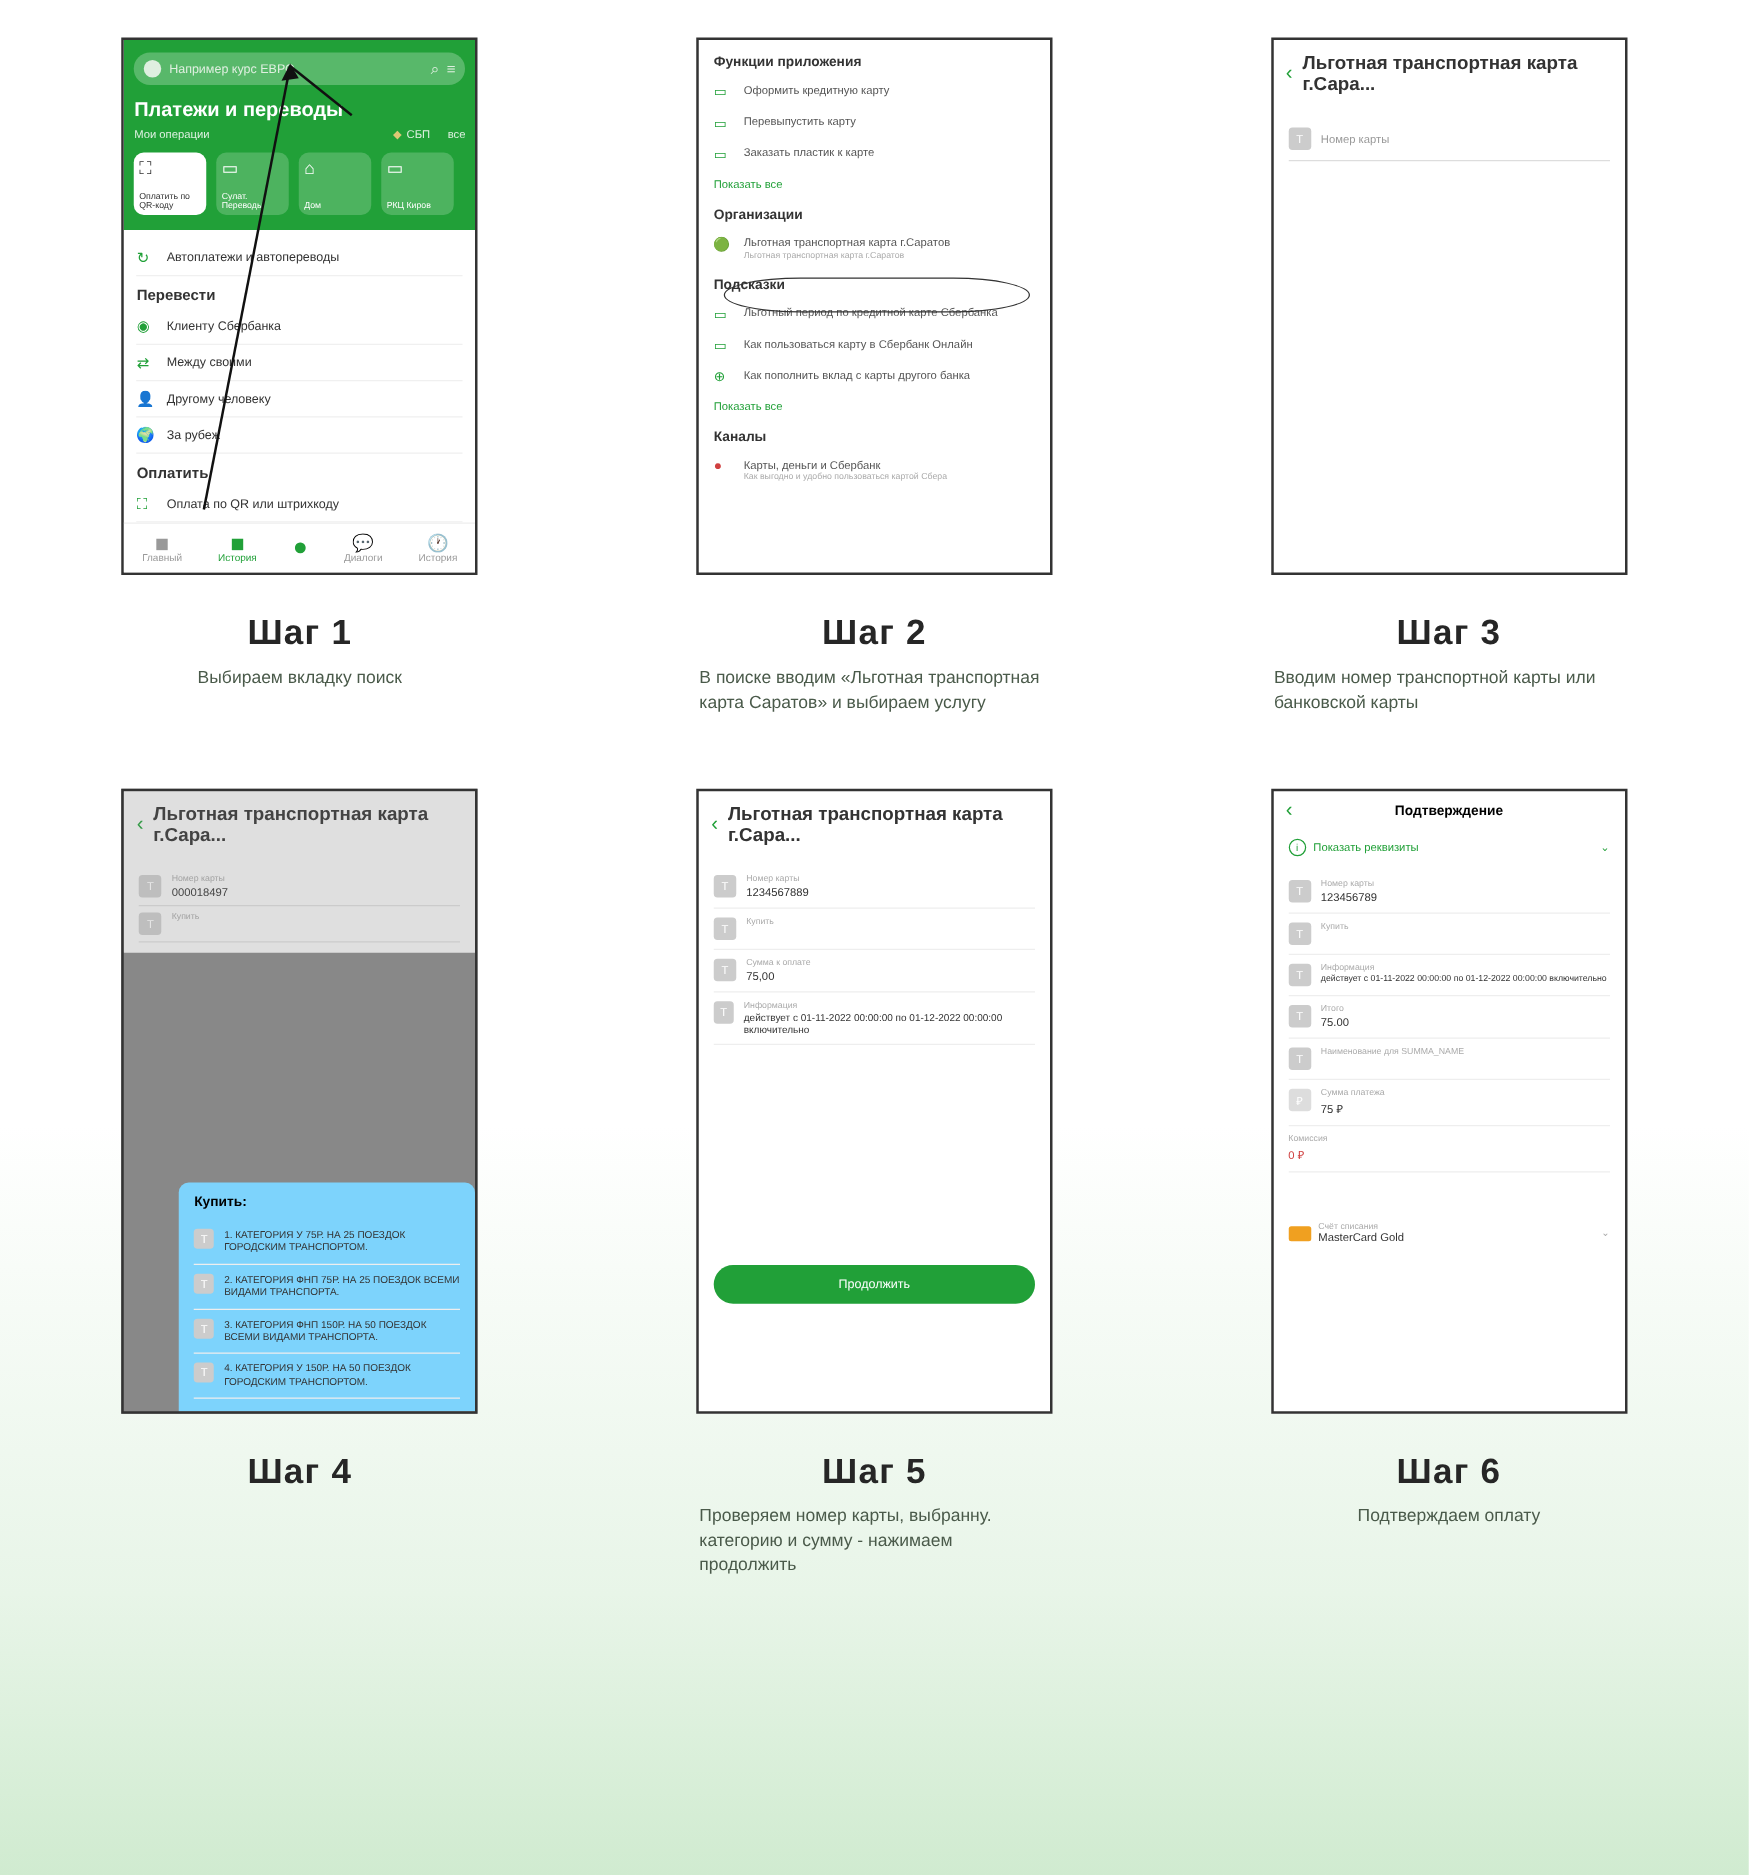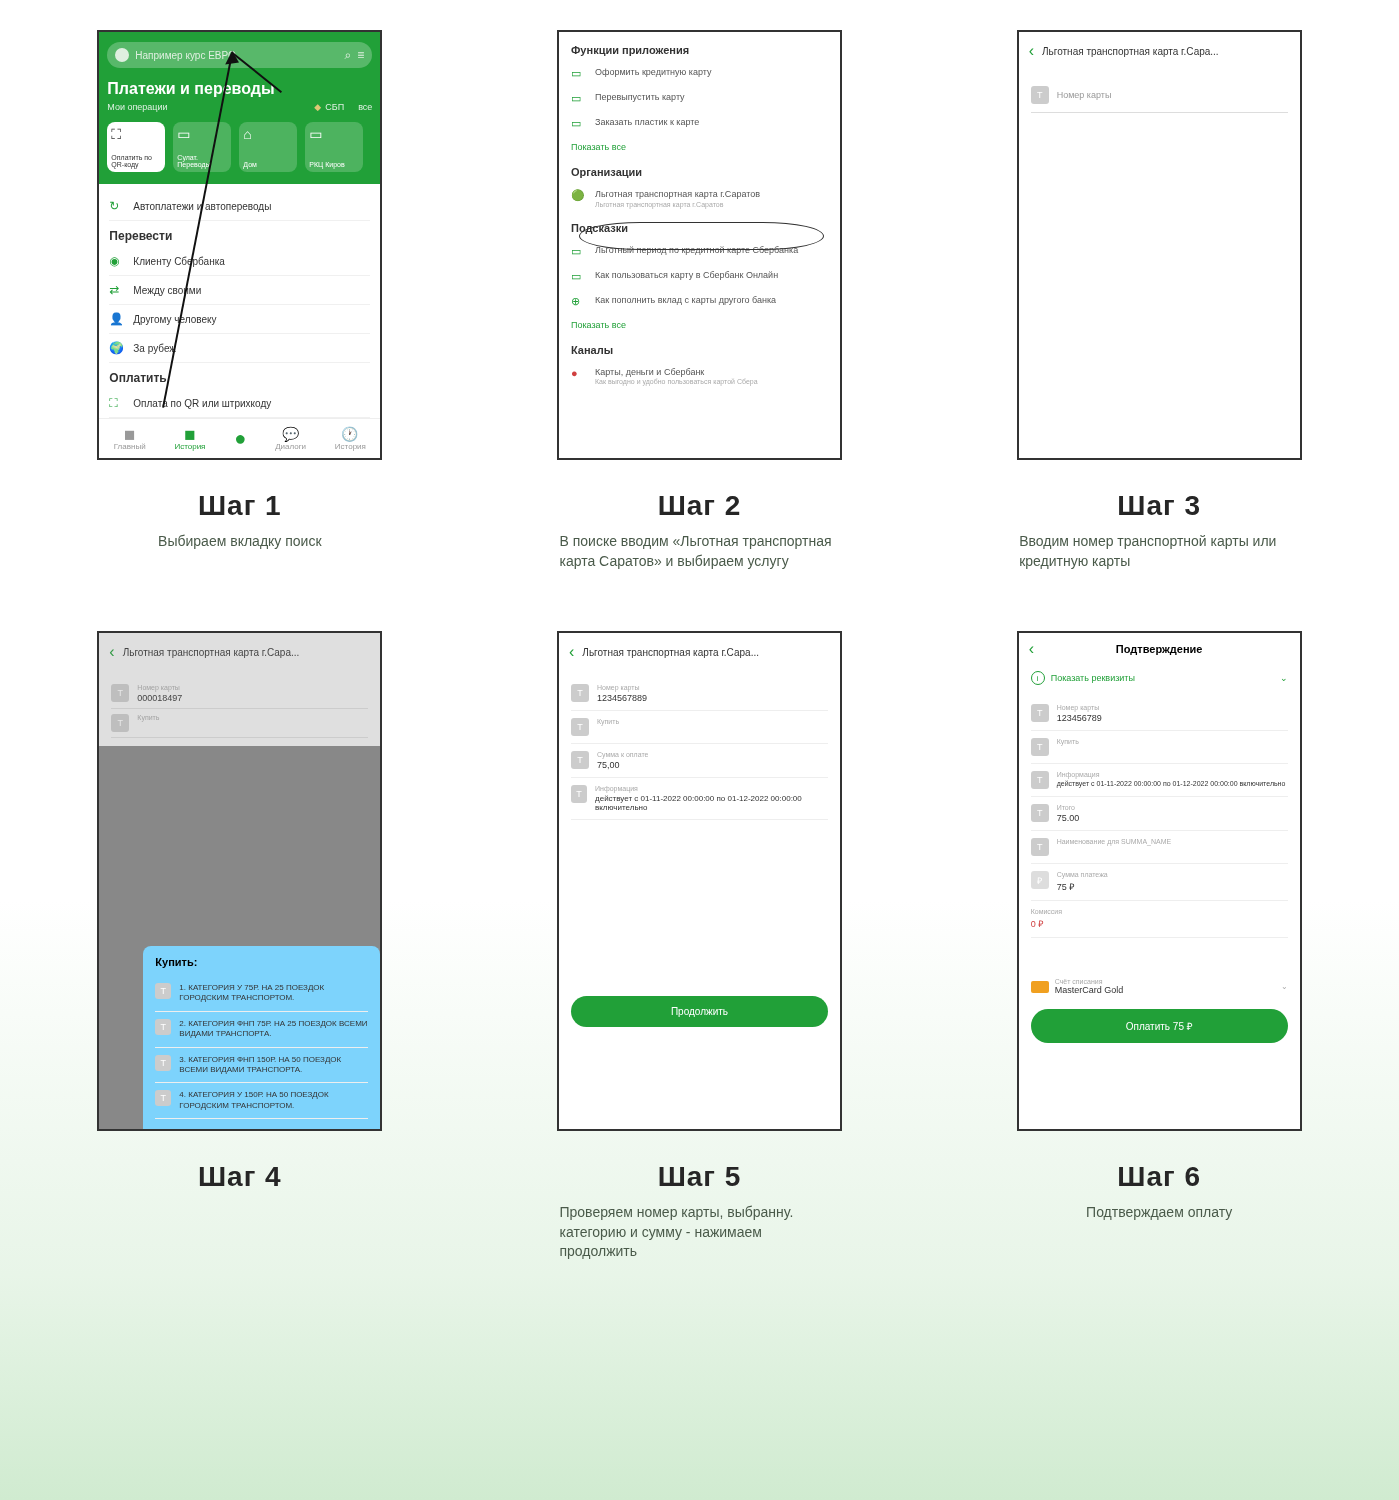--- a/index.html
+++ b/index.html
@@ -111,21 +111,21 @@
   .s2-show-all { color: #21a038; font-size: 9px; padding: 6px 0; }
   .circle-highlight {
     border: 1.5px solid #333;
     border-radius: 50% / 100%;
     position: absolute;
     pointer-events: none;
   }
   
   .s3-header { display: flex; align-items: center; padding: 10px; gap: 8px; }
   .s3-back { color: #21a038; font-size: 16px; }
-  .s3-title { font-size: 10px; font-weight: normal; color: #333; }
+  .s3-title { font-size: 15px; font-weight: bold; color: #333; }
   .s3-body { padding: 8px 12px; }
   .s3-field {
     display: flex; align-items: center; gap: 8px;
     border-bottom: 1px solid #ddd; padding: 8px 0;
   }
   .s3-field-icon {
     width: 18px; height: 18px; background: #ccc; border-radius: 3px;
     display: flex; align-items: center; justify-content: center;
     font-size: 9px; color: #fff;
   }
@@ -325,21 +325,21 @@
       <span class="s3-title">Льготная транспортная карта г.Сара...</span>
     </div>
     <div class="s3-body">
       <div class="s3-field">
         <div class="s3-field-icon">T</div>
         <span class="s3-field-label">Номер карты</span>
       </div>
     </div>
   </div>
   <div class="step-title">Шаг 3</div>
-  <div class="step-desc">Вводим номер транспортной карты или кредитную карты</div>
+  <div class="step-desc">Вводим номер транспортной карты или банковской карты</div>
 </div>
 
 <div class="step-wrap">
   <div class="phone phone-tall s4">
     <div class="s4-top">
       <div class="s4-header">
         <span class="s3-back">‹</span>
         <span class="s3-title">Льготная транспортная карта г.Сара...</span>
       </div>
       <div class="s4-body-top">
@@ -502,19 +502,18 @@
           </div>
     </div>
     <div class="card-row">
       <div class="card-chip"></div>
       <div>
         <div class="s5-label">Счёт списания</div>
         <div style="font-size:9px;color:#333;">MasterCard Gold</div>
       </div>
       <span style="margin-left:auto;color:#aaa;">⌄</span>
     </div>
-    <div class="green-btn">Оплатить 75 ₽</div>
   </div>
   <div class="step-title">Шаг 6</div>
   <div class="step-desc">Подтверждаем оплату</div>
 </div>
 
 </div>
 
 </body></html>

